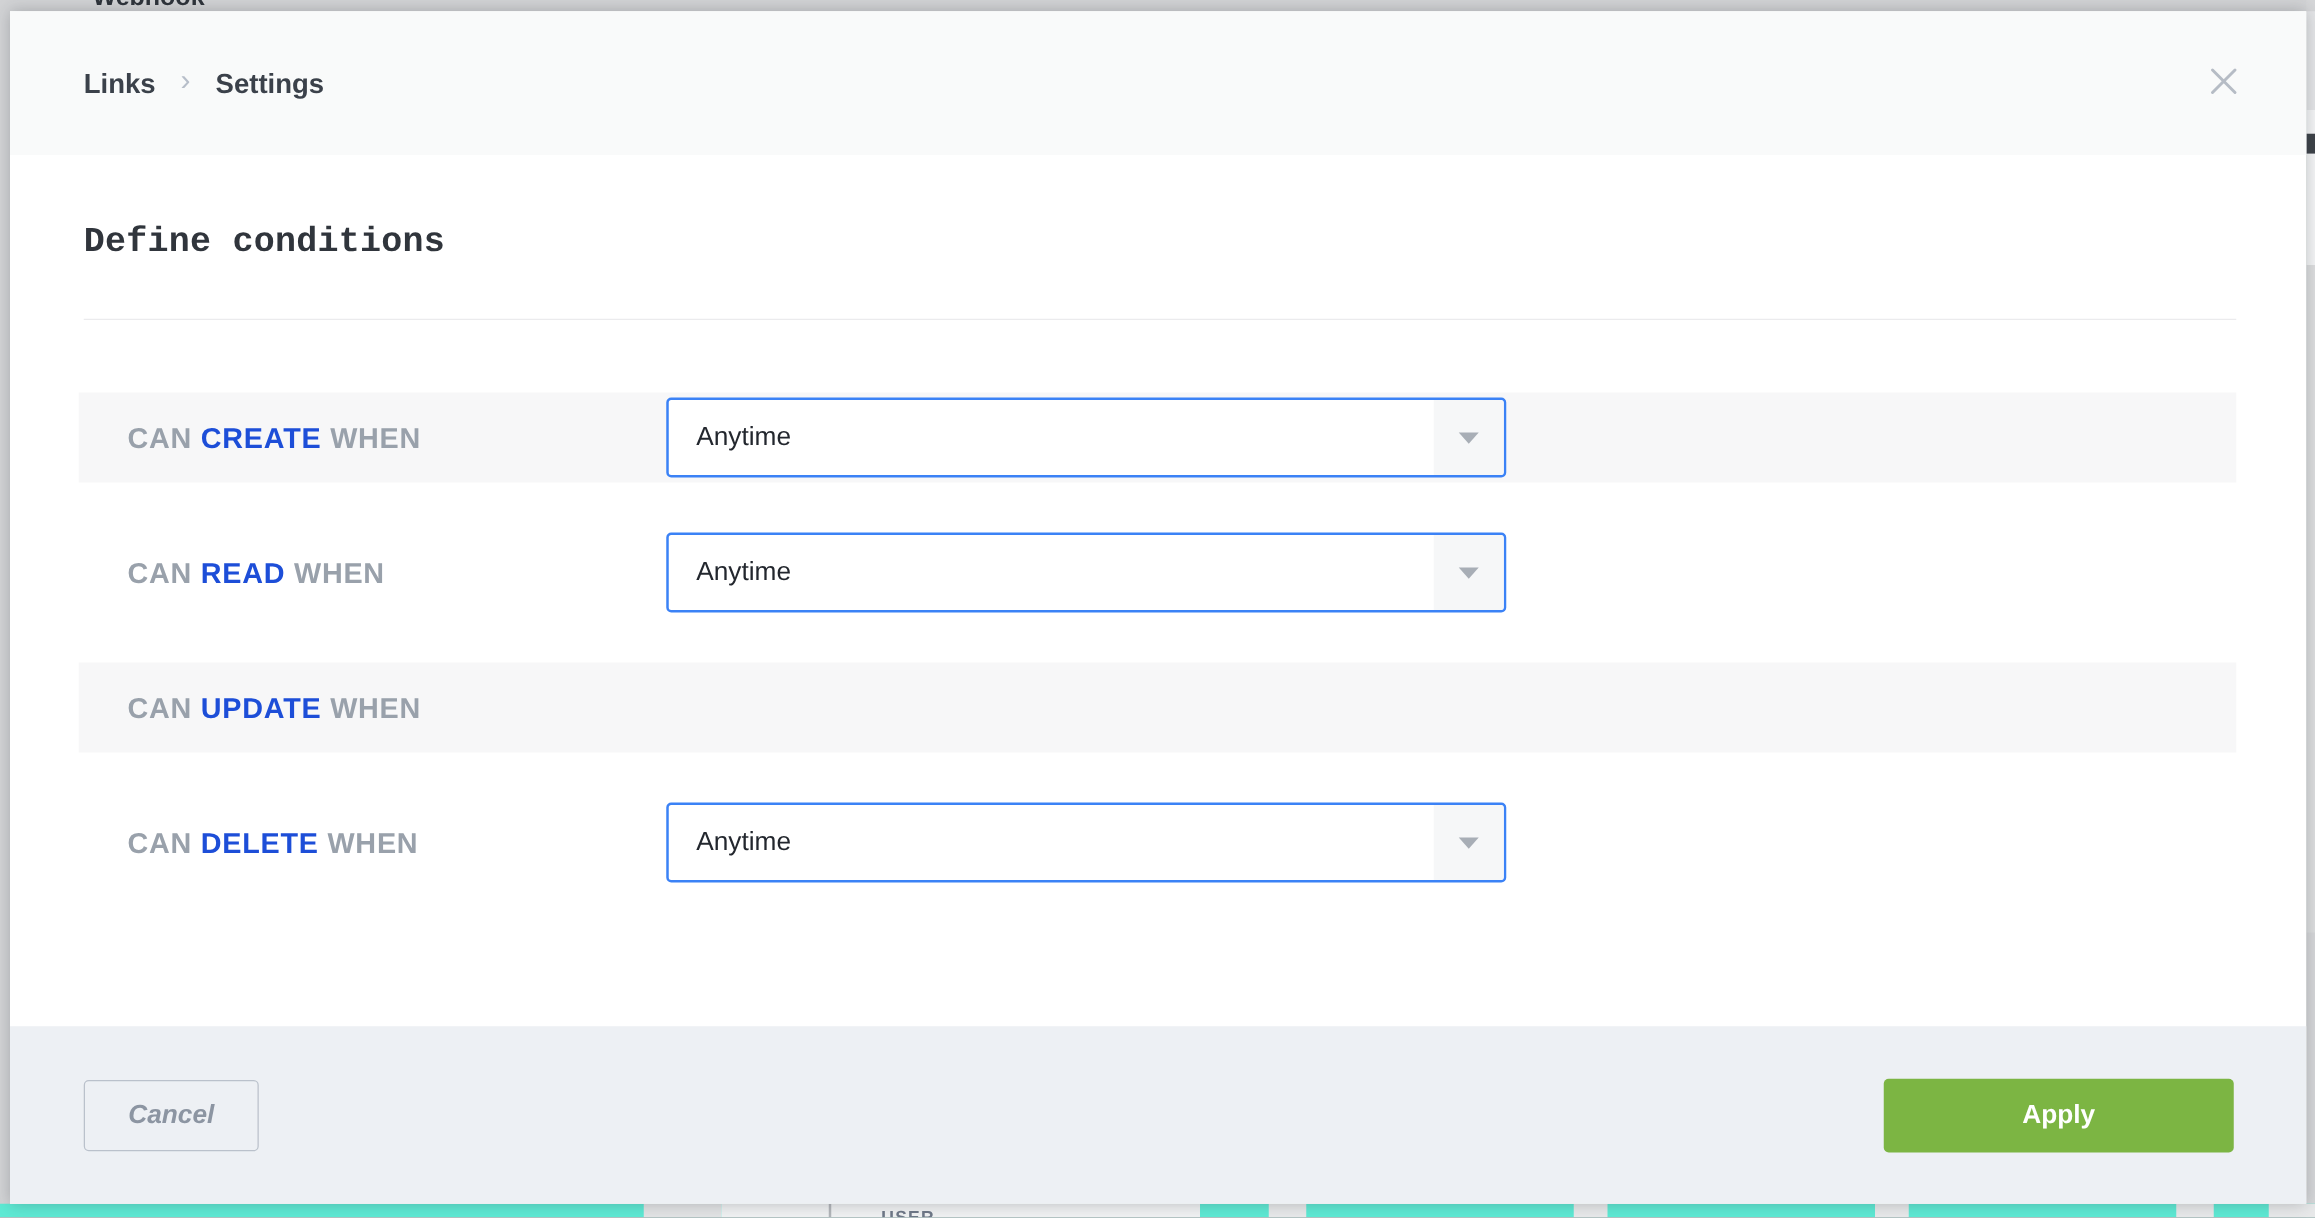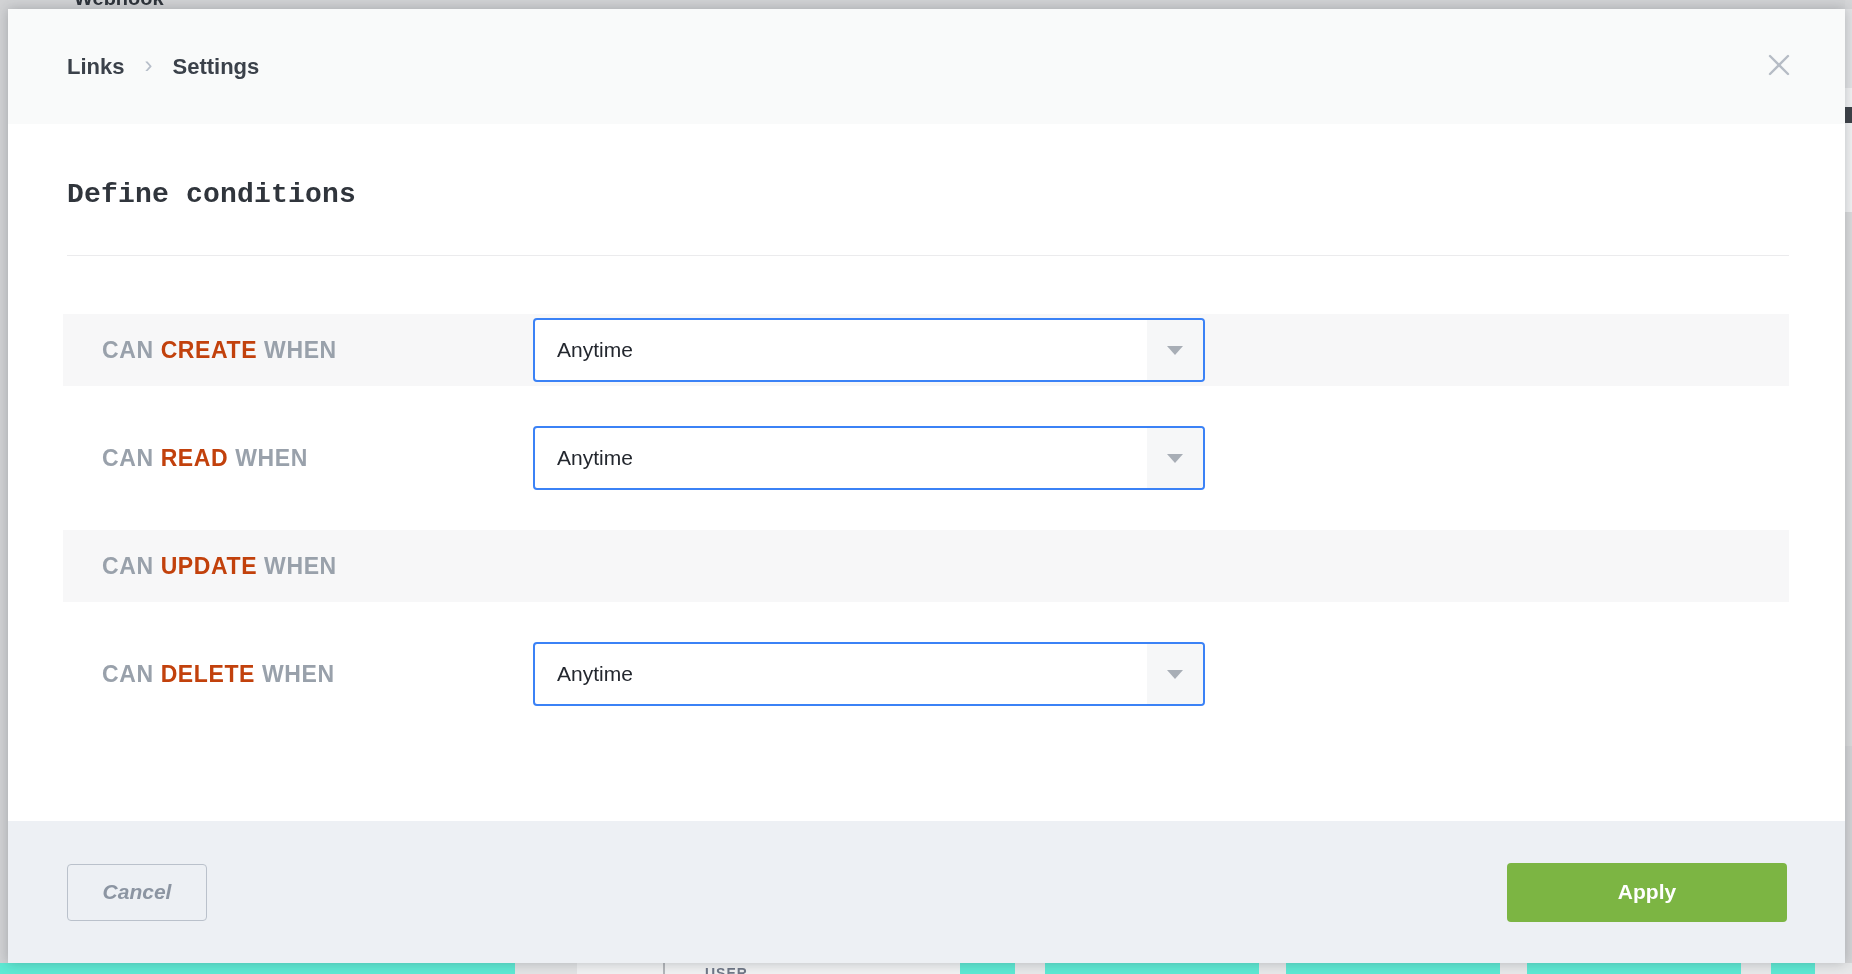--- a/index.html
+++ b/index.html
@@ -90,21 +90,21 @@
   .row-0 { top: 305px; } .row-1 { top: 413px; }
   .row-2 { top: 521px; } .row-3 { top: 629px; }
 
   .cond-label {
     position: absolute; left: 22px; top: 0; height: 72px;
     display: flex; align-items: center; gap: 7px;
     font-size: 23px; font-weight: 600; letter-spacing: 0.6px;
     color: #99a1ab;
     margin-left: 17px;
   }
-  .cond-label .action { color: #c2410c; font-weight: 700; }
+  .cond-label .action { color: #1d4ed8; font-weight: 700; }
 
   .dropdown {
     position: absolute; left: 470px; top: 4px; width: 672px; height: 64px;
     background: #ffffff;
     border: 2px solid #3b82f6; border-radius: 4px;
     display: flex; align-items: stretch; cursor: pointer;
   }
   .dd-value {
     flex: 1; display: flex; align-items: center;
     padding-left: 22px; font-size: 21px; color: #23272e;

